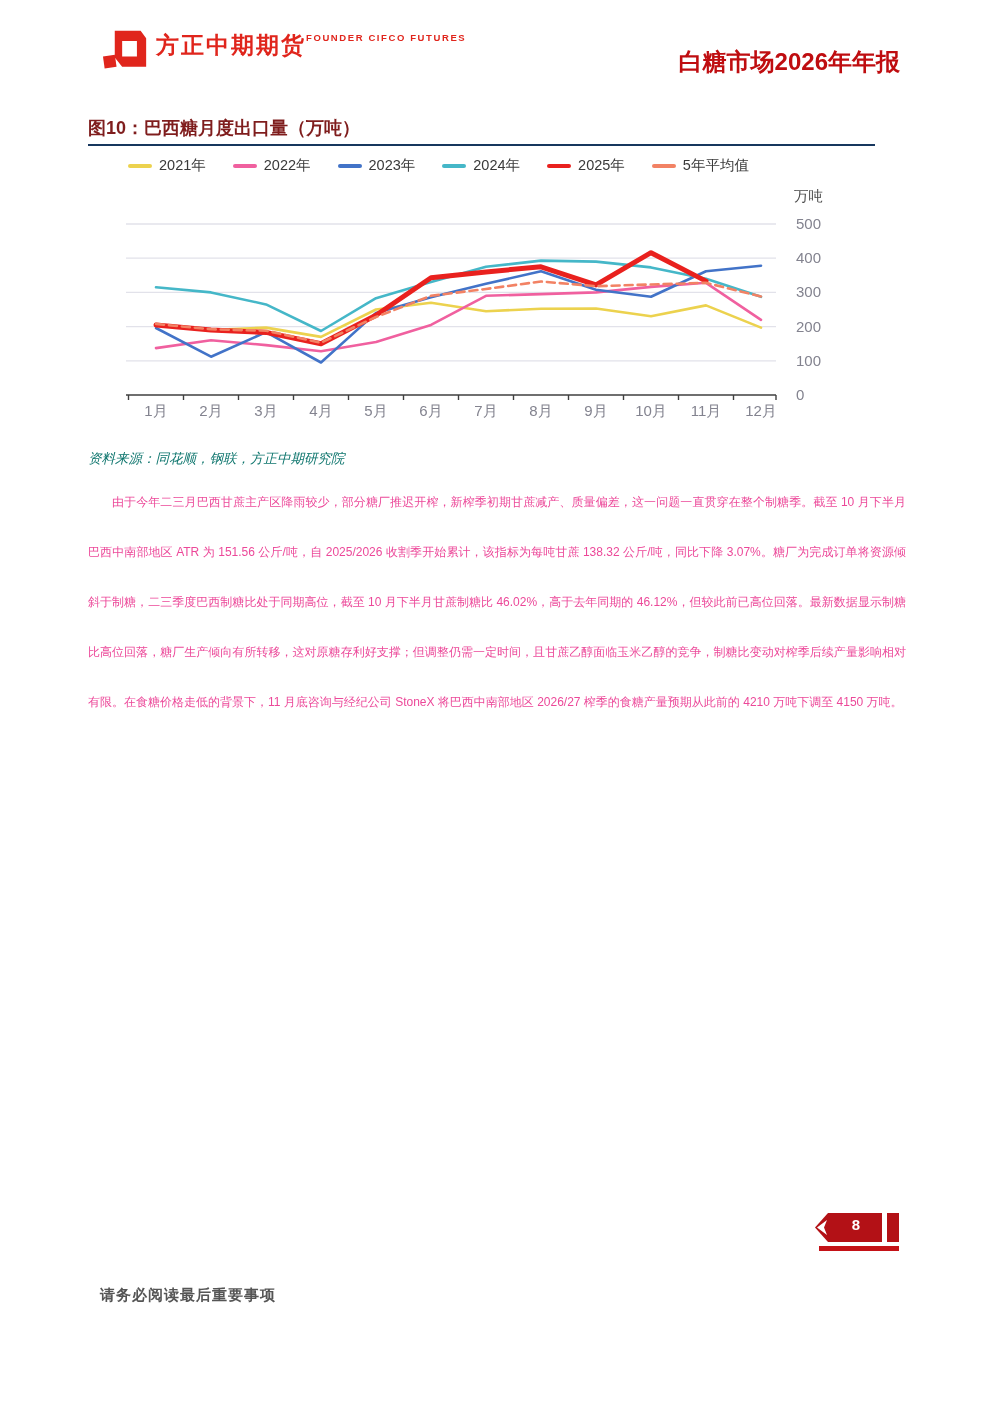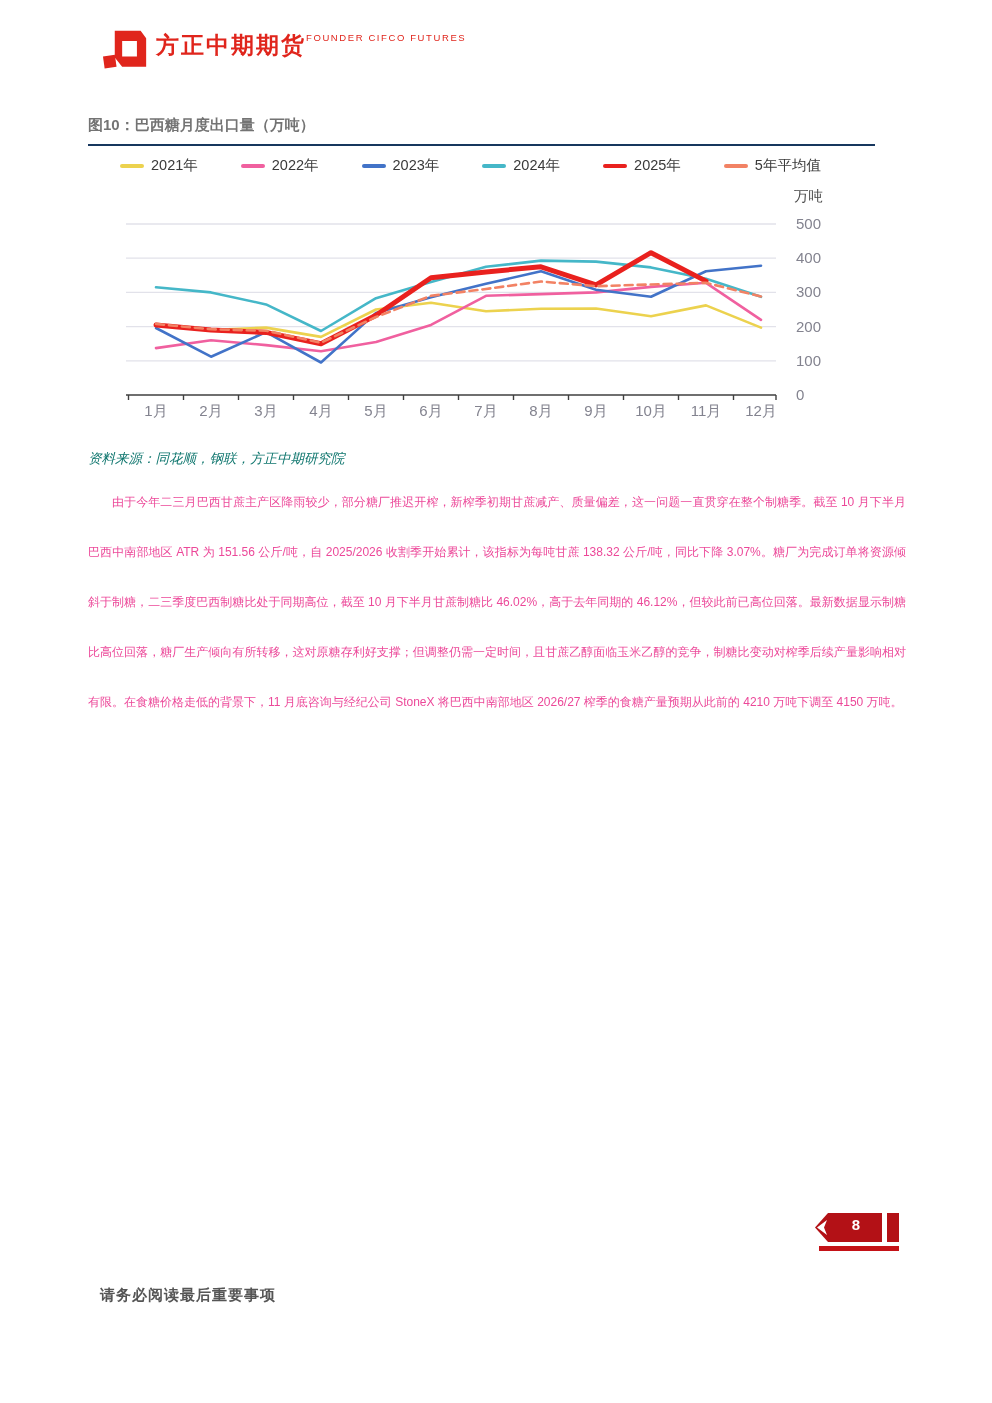--- a/index.html
+++ b/index.html
@@ -6,26 +6,26 @@
   .page{
     position:relative;width:992px;height:1403px;background:#ffffff;
     margin:0 auto;font-family:"Liberation Sans","DejaVu Sans",sans-serif;
     overflow:hidden;
   }
   
   .logo{position:absolute;left:100px;top:28px;display:flex;align-items:flex-start;}
   .logo-icon{width:48px;height:48px;margin-right:8px;}
   .logo-text{display:flex;flex-direction:row;}
   .brand-cn{font-size:23px;font-weight:bold;color:#e0251c;letter-spacing:2px;line-height:26px;margin-top:4px;}
-  .brand-en{font-size:9.5px;font-weight:normal;color:#e0251c;letter-spacing:1.6px;margin-top:4px;}
+  .brand-en{font-size:9.5px;font-weight:bold;color:#e0251c;letter-spacing:1.6px;margin-top:4px;}
   .report-title{position:absolute;right:92px;top:46px;font-size:24px;font-weight:bold;color:#bf0d10;}
   
-  .fig-title{position:absolute;left:88px;top:116px;font-size:15px;font-weight:bold;color:#737373;}
+  .fig-title{position:absolute;left:88px;top:116px;font-size:18px;font-weight:bold;color:#7f1d1d;}
   .fig-rule{position:absolute;left:88px;top:144px;width:787px;height:2px;background:#17375e;}
-  .legend{position:absolute;left:120px;top:156px;width:660px;display:flex;align-items:flex-start;gap:43px;}
+  .legend{position:absolute;left:128px;top:156px;width:660px;display:flex;align-items:flex-start;gap:27px;}
   .legend-item{display:flex;align-items:center;gap:7px;font-size:14.5px;color:#3a3a3a;white-space:nowrap;}
   .legend-swatch{display:inline-block;width:24px;height:4px;border-radius:2px;}
   .chart-wrap{position:absolute;left:118px;top:185px;width:770px;height:250px;}
   .source{position:absolute;left:88px;top:450px;font-size:13.5px;font-style:italic;color:#0f766e;}
   
   .body-text{
     position:absolute;left:88px;top:477px;width:818px;
     font-size:12px;line-height:50px;color:#ec4899;
     text-align:justify;text-indent:2em;
   }
@@ -48,20 +48,21 @@
   <div class="logo">
     <svg class="logo-icon" viewBox="0 0 52 52" aria-hidden="true">
       <path fill="#e0251c" fill-rule="evenodd" d="M16,3 L44,3 L50,11 L50,42 L24,42 L16,32 Z M24,14 L40,14 L40,31 L24,31 Z"></path>
       <rect x="4" y="30" width="13" height="13" fill="#e0251c" transform="rotate(-8 10 36)"></rect>
     </svg>
     <div class="logo-text">
       <span class="brand-cn">方正中期期货</span>
       <span class="brand-en">FOUNDER CIFCO FUTURES</span>
     </div>
   </div>
+  <div class="report-title">白糖市场2026年年报</div>
 
   <div class="fig-title">图10：巴西糖月度出口量（万吨）</div>
   <div class="fig-rule"></div>
 
   <div class="legend">
       <span class="legend-item">
         <span class="legend-swatch" style="background: rgb(236, 210, 78);"></span>
         <span>2021年</span>
       </span>
       <span class="legend-item">

